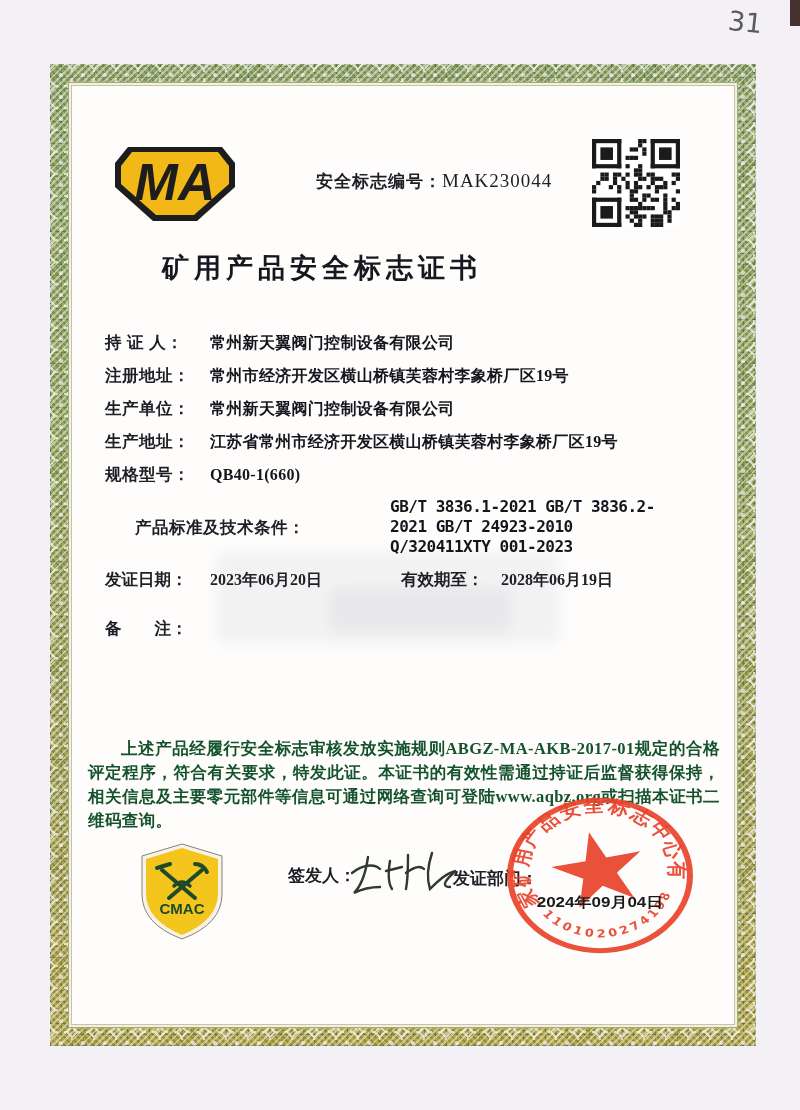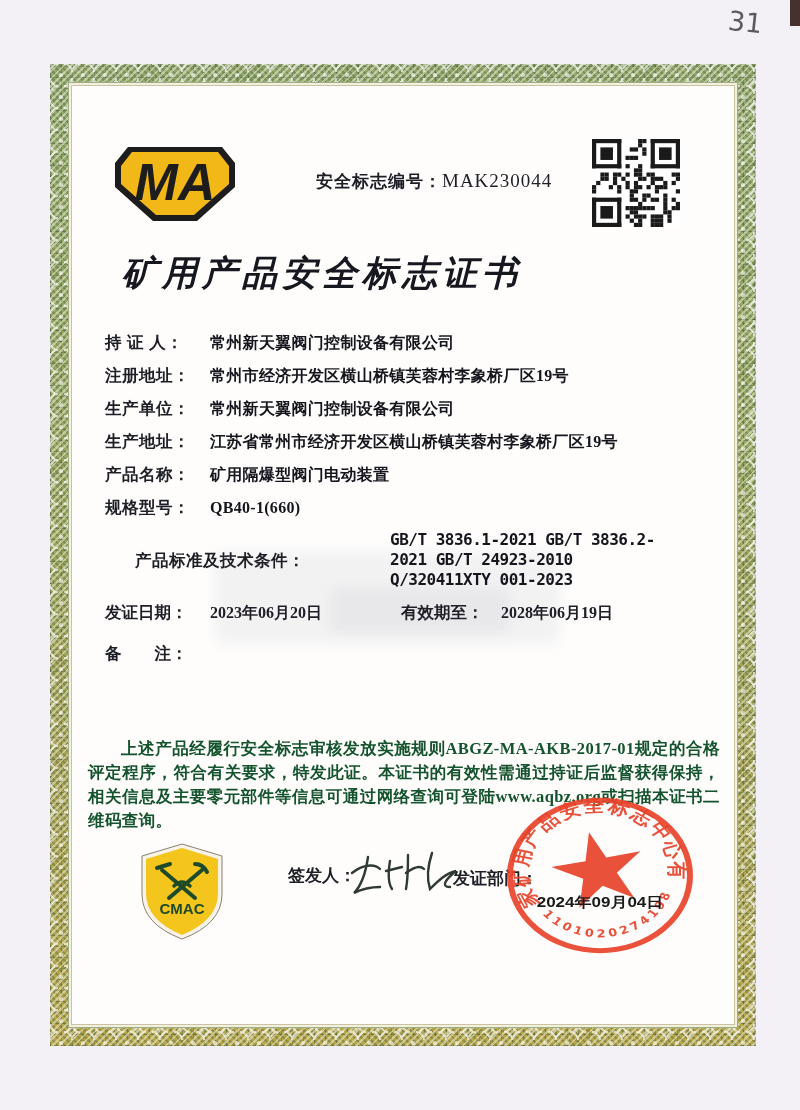--- a/index.html
+++ b/index.html
@@ -38,37 +38,37 @@
 
   
   .ma-logo{position:absolute;left:114px;top:142px;width:122px;height:84px;}
   .certno{position:absolute;left:300px;top:170px;white-space:nowrap;}
   .certno .lbl{font-size:17px;font-weight:700;letter-spacing:1px;margin-left:16px;}
   .certno .val{font-family:"Liberation Serif",serif;font-size:19px;font-weight:400;letter-spacing:1px;}
   .qr{position:absolute;left:592px;top:139px;width:88px;height:88px;}
 
   .title{
     position:absolute;left:0;top:250px;width:644px;text-align:center;
-    font-size:35px;font-weight:900;letter-spacing:5px;color:#17171f;font-style:italic;
+    font-size:27px;font-weight:900;letter-spacing:5px;color:#17171f;
   }
 
   
   .fields{position:absolute;left:105px;top:332px;width:560px;}
   .frow{display:flex;margin-bottom:12px;align-items:flex-start;}
   .frow .lbl{
     width:105px;flex:0 0 105px;font-size:16.5px;font-weight:700;
     letter-spacing:0.5px;line-height:21px;white-space:nowrap;
   }
   .frow .val{
     font-family:"Liberation Serif",serif;font-size:16px;font-weight:700;
     line-height:21px;letter-spacing:0.3px;color:#15151d;
   }
   .frow.std .lbl{width:255px;flex:0 0 255px;align-self:center;margin-left:30px;}
   .frow.std .val{width:300px;font-family:"DejaVu Sans Mono",monospace;font-size:16px;font-weight:700;letter-spacing:-0.5px;line-height:20px;}
-  .daterow{display:flex;margin-bottom:20px;}
+  .daterow{display:flex;margin-bottom:28px;}
   .daterow .lbl{width:105px;flex:0 0 105px;font-size:16.5px;font-weight:700;line-height:21px;white-space:nowrap;}
   .daterow .val{width:143px;flex:0 0 143px;font-family:"Liberation Serif",serif;font-size:16px;font-weight:700;line-height:21px;}
   .daterow .lbl2{width:100px;flex:0 0 100px;margin-left:48px;font-size:16.5px;font-weight:700;line-height:21px;white-space:nowrap;}
   .daterow .val2{font-family:"Liberation Serif",serif;font-size:16px;font-weight:700;line-height:21px;}
   .remark{font-size:16.5px;font-weight:700;line-height:21px;}
 
   
   .statement{
     position:absolute;left:88px;top:737px;width:632px;
     font-family:"Liberation Serif",serif;font-size:16.5px;font-weight:700;
@@ -246,24 +246,20 @@
   </div>
   <div class="frow">
     <span class="lbl">生产单位：</span>
     <span class="val">常州新天翼阀门控制设备有限公司</span>
   </div>
   <div class="frow">
     <span class="lbl">生产地址：</span>
     <span class="val">江苏省常州市经济开发区横山桥镇芙蓉村李象桥厂区19号</span>
   </div>
   <div class="frow">
-    <span class="lbl">产品名称：</span>
-    <span class="val">矿用隔爆型阀门电动装置</span>
-  </div>
-  <div class="frow">
     <span class="lbl">规格型号：</span>
     <span class="val">QB40-1(660)</span>
   </div>
   <div class="frow std">
     <span class="lbl">产品标准及技术条件：</span>
     <span class="val">GB/T 3836.1-2021 GB/T 3836.2-2021 GB/T 24923-2010 Q/320411XTY 001-2023</span>
   </div>
   <div class="daterow">
     <span class="lbl">发证日期：</span>
     <span class="val">2023年06月20日</span>

